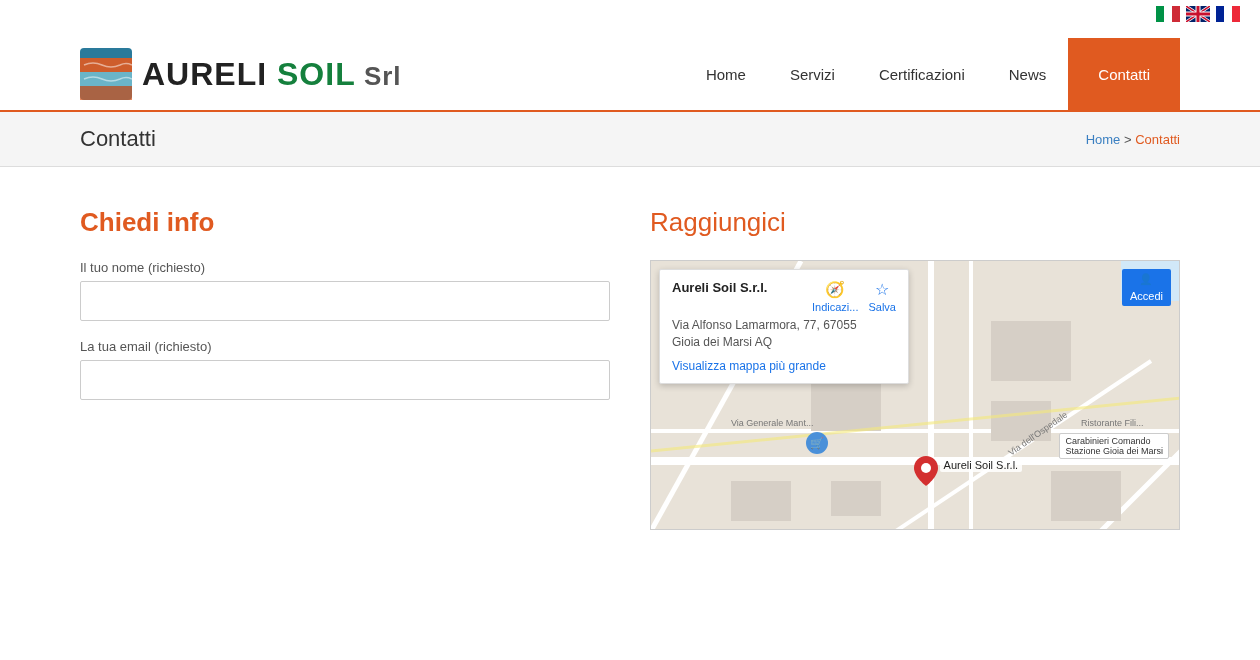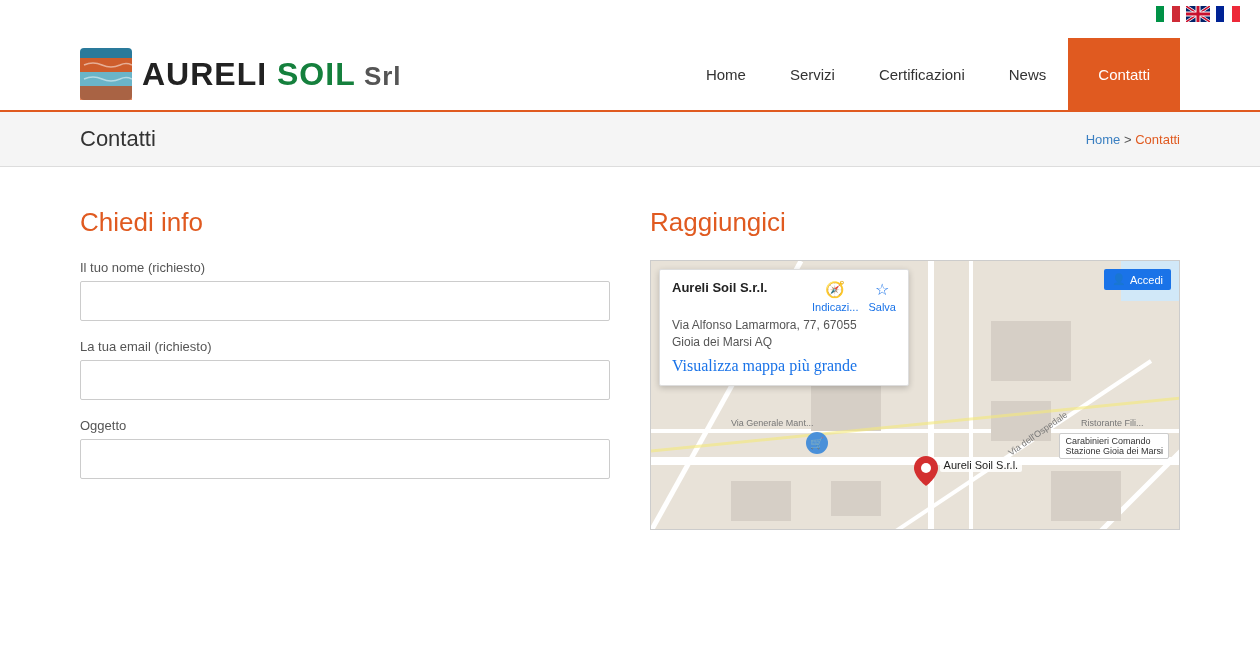--- a/index.html
+++ b/index.html
@@ -111,21 +111,21 @@
     }
 
     
     .form-section {
       flex: 1;
       min-width: 0;
     }
     .form-section h2 {
       font-size: 26px;
       color: #e05a20;
-      font-weight: normal;
+      font-weight: bold;
       margin-bottom: 22px;
     }
     .form-group {
       margin-bottom: 18px;
     }
     .form-group label {
       display: block;
       font-size: 13px;
       color: #555;
       margin-bottom: 6px;
@@ -203,25 +203,24 @@
     .map-card-action .icon-sym {
       font-size: 16px;
     }
     .map-card-address {
       font-size: 12px;
       color: #555;
       line-height: 1.4;
       margin-bottom: 6px;
     }
     .map-card-link {
-      font-size: 16px;
+      font-size: 12px;
       color: #1a73e8;
       text-decoration: none;
       cursor: pointer;
-      font-family: Liberation Serif, serif;
     }
 
     
     .map-pin {
       position: absolute;
       bottom: 35px;
       left: 50%;
       transform: translateX(-50%);
       z-index: 5;
     }
@@ -245,20 +244,21 @@
       background: #1a73e8;
       color: #fff;
       font-size: 11px;
       padding: 4px 8px;
       border-radius: 2px;
       display: flex;
       align-items: center;
       gap: 4px;
       cursor: pointer;
       z-index: 10;
+      flex-direction: column;
     }
 
     
     .poi-label {
       position: absolute;
       background: #fff;
       border: 1px solid #ccc;
       border-radius: 2px;
       padding: 2px 5px;
       font-size: 9px;
@@ -341,24 +341,20 @@
     <div class="form-group">
       <label>Il tuo nome (richiesto)</label>
       <input type="text" style="">
     </div>
 
     <div class="form-group">
       <label>La tua email (richiesto)</label>
       <input type="email" style="">
     </div>
 
-    <div class="form-group">
-      <label>Oggetto</label>
-      <input type="text" style="">
-    </div>
 
   </div>
 
   <div class="map-section">
     <h2>Raggiungici</h2>
 
     <div class="map-container">
 
       <svg class="map-svg" xmlns="http://www.w3.org/2000/svg">
 

